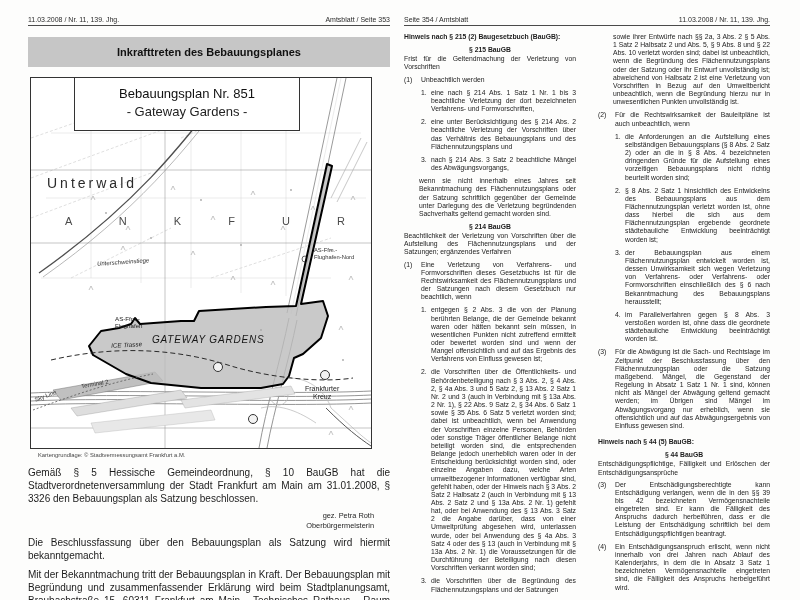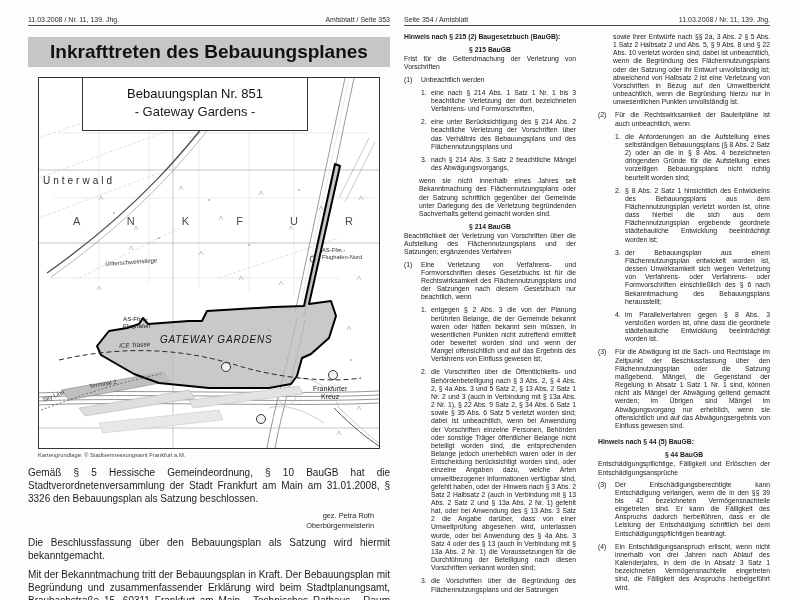--- a/index.html
+++ b/index.html
@@ -5,30 +5,30 @@
   html,body{margin:0;padding:0;width:800px;height:600px;overflow:hidden;background:#fff;}
   .canvas{position:relative;width:800px;height:600px;background:#fdfdfc;color:#1e1e1e;
           font-family:"Liberation Sans","DejaVu Sans",sans-serif;}
   .page{position:absolute;top:16px;}
   .page-left{left:28px;width:362px;}
   .page-right{left:404px;width:366px;}
   .pg-header{display:flex;justify-content:space-between;font-size:7px;color:#2b2b2b;
              border-bottom:1px solid #4a4a4a;padding-bottom:2px;}
   
   .title-bar{margin-top:11px;height:30px;line-height:30px;background:#c6c6c6;
-             text-align:center;font-size:19px;font-weight:bold;color:#111;}
-  .map-frame{position:relative;margin-top:10px;margin-left:10px;width:340px;height:370px;
+             text-align:center;font-size:11px;font-weight:bold;color:#111;}
+  .map-frame{position:relative;margin-top:10px;margin-left:2px;width:340px;height:370px;
              border:1px solid #333;background:#fff;overflow:hidden;}
   .map-frame svg{position:absolute;left:0;top:0;}
   .plan-title-box{position:absolute;left:43px;top:-1px;width:224px;height:52px;background:#fff;
                   border:1px solid #333;text-align:center;z-index:3;}
   .plan-title{font-size:13px;margin-top:8px;color:#111;}
   .plan-subtitle{font-size:13px;margin-top:3px;color:#222;}
   .map-label{position:absolute;z-index:2;white-space:nowrap;color:#333;}
-  .lbl-unterwald{left:4px;top:97px;font-size:10px;letter-spacing:3px;color:#2a2a2a;text-align:right;}
+  .lbl-unterwald{left:16px;top:97px;font-size:14px;letter-spacing:3px;color:#2a2a2a;text-align:right;}
   .lbl-city{left:34px;top:137px;font-size:11px;letter-spacing:22px;color:#4a4a4a;}
   .lbl-untersch{left:66px;top:181px;font-size:6px;font-style:italic;transform:rotate(-4deg);}
   .lbl-asnord{left:283px;top:169px;font-size:5.8px;line-height:1.15;}
   .lbl-asffm{left:84px;top:237px;font-size:6.2px;line-height:1.15;color:#222;}
   .lbl-gateway{left:121px;top:256px;font-size:10px;font-style:italic;letter-spacing:.8px;color:#161616;}
   .lbl-ice{left:80px;top:263px;font-size:6.3px;font-style:italic;transform:rotate(-3deg);color:#222;}
   .lbl-terminal{left:50px;top:303px;font-size:6px;transform:rotate(-9deg);}
   .lbl-skyline{left:3px;top:315px;font-size:6px;transform:rotate(-20deg);}
   .lbl-kreuz{left:274px;top:307px;font-size:7px;line-height:1.2;text-align:center;color:#222;}
   .map-caption{margin-top:3px;margin-left:10px;font-size:5.8px;color:#444;}

